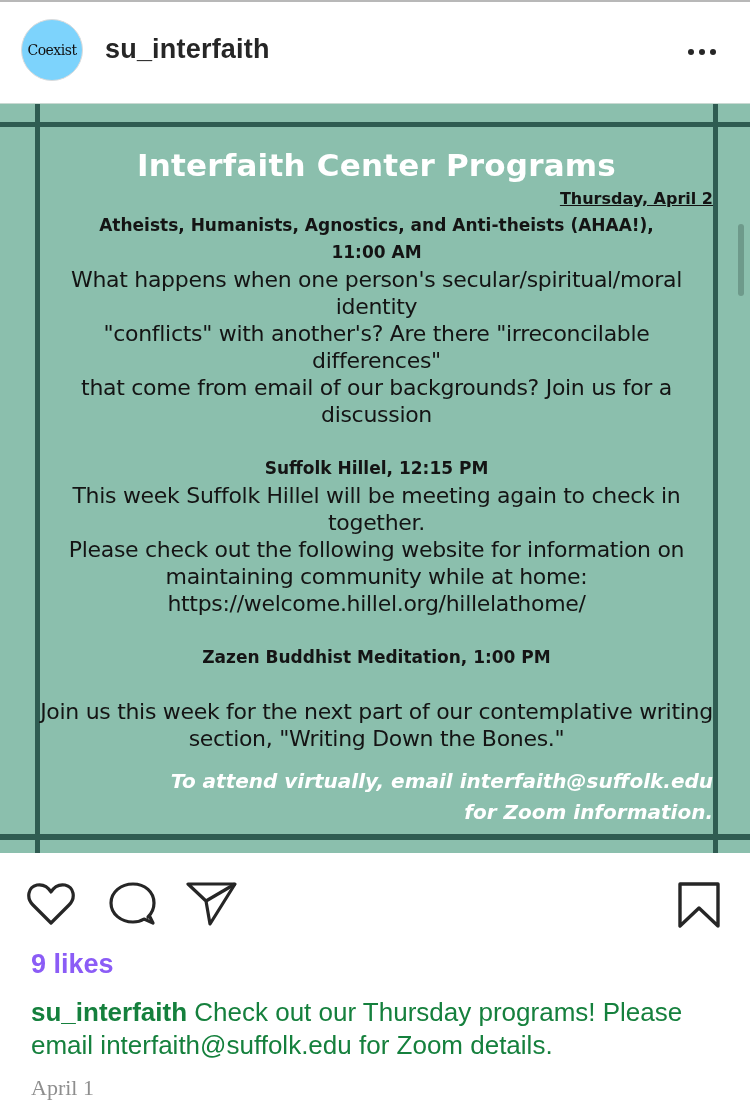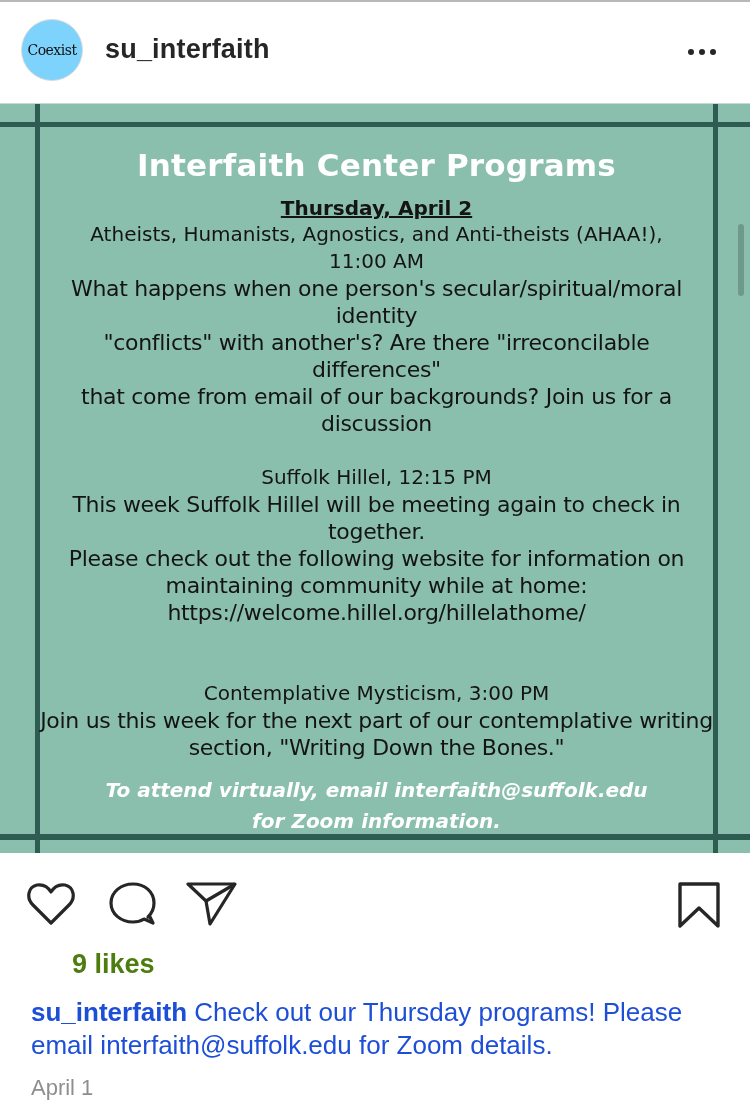--- a/index.html
+++ b/index.html
@@ -21,37 +21,37 @@
   .frame-line { position: absolute; background: #2f5c52; }
   .fl-top { left: 0; top: 18px; width: 750px; height: 5px; }
   .fl-bottom { left: 0; top: 730px; width: 750px; height: 6px; }
   .fl-left { left: 35px; top: 0; width: 5px; height: 750px; }
   .fl-right { left: 713px; top: 0; width: 5px; height: 750px; }
   .scroll-thumb { position: absolute; left: 738px; top: 120px; width: 6px; height: 72px; border-radius: 3px; background: #6e9a8b; }
 
   .poster { position: absolute; left: 40px; top: 40px; width: 673px; text-align: center; color: #141414;
             font-family: "DejaVu Sans", sans-serif; }
   .poster-title { font-size: 31px; font-weight: bold; color: #ffffff; line-height: 42px; letter-spacing: 0.2px; }
-  .poster-date { font-size: 20px; font-weight: bold; text-decoration: underline; line-height: 26px; margin-top: 9px; }
-  .ev-title { font-size: 20px; font-weight: normal; line-height: 27px; }
+  .poster-date { font-size: 16px; font-weight: bold; text-decoration: underline; line-height: 26px; margin-top: 0px; text-align: right; }
+  .ev-title { font-size: 17px; font-weight: bold; line-height: 27px; }
   .ev-body { font-size: 22px; line-height: 27px; letter-spacing: -0.3px; }
   .ev-gap { height: 27px; }
-  .poster-note { font-size: 20px; font-weight: bold; font-style: italic; color: #ffffff; line-height: 31px; margin-top: 14px; }
+  .poster-note { font-size: 20px; font-weight: bold; font-style: italic; color: #ffffff; line-height: 31px; margin-top: 14px; text-align: right; }
 
   .actions { position: absolute; left: 0; top: 853px; width: 750px; height: 95px; }
   .action-icon { position: absolute; cursor: pointer; }
   .like-icon { left: 26px; top: 28px; }
   .comment-icon { left: 108px; top: 28px; }
   .share-icon { left: 186px; top: 28px; }
   .save-icon { left: 677px; top: 28px; }
 
-  .likes { position: absolute; left: 31px; top: 949px; font-size: 27px; font-weight: 600; color: #4d7c0f; margin-left: 41px; }
-  .caption { position: absolute; left: 31px; top: 996px; width: 700px; font-size: 26px; line-height: 33px; color: #1d4ed8; }
+  .likes { position: absolute; left: 31px; top: 949px; font-size: 27px; font-weight: 600; color: #8b5cf6; }
+  .caption { position: absolute; left: 31px; top: 996px; width: 700px; font-size: 26px; line-height: 33px; color: #15803d; }
   .caption .cap-user { font-weight: bold; }
-  .post-date { position: absolute; left: 31px; top: 1075px; font-size: 22px; color: #8e8e8e; }
+  .post-date { position: absolute; left: 31px; top: 1075px; font-size: 22px; color: #8e8e8e; font-family: Liberation Serif, serif; }
 </style>
 </head>
 <body>
 
 <div class="top-rule"></div>
 
 <div class="post-header">
   <div class="avatar">
     <span class="avatar-text">Coexist</span>
   </div>
@@ -86,25 +86,25 @@
     <div>
       <div class="ev-title">Suffolk Hillel, 12:15 PM</div>
       <div class="ev-body">This week Suffolk Hillel will be meeting again to check in together.</div>
       <div class="ev-body">Please check out the following website for information on</div>
       <div class="ev-body">maintaining community while at home:</div>
       <div class="ev-body">https://welcome.hillel.org/hillelathome/</div>
     </div>
     <div class="ev-gap"></div>
 
     <div>
+      <div class="ev-title">Zazen Buddhist Meditation, 1:00 PM</div>
     </div>
     <div class="ev-gap"></div>
 
     <div>
-      <div class="ev-title">Contemplative Mysticism, 3:00 PM</div>
       <div class="ev-body">Join us this week for the next part of our contemplative writing</div>
       <div class="ev-body">section, "Writing Down the Bones."</div>
     </div>
 
     <div class="poster-note">
       <div>To attend virtually, email interfaith@suffolk.edu</div>
       <div>for Zoom information.</div>
     </div>
   </div>
 </div>

